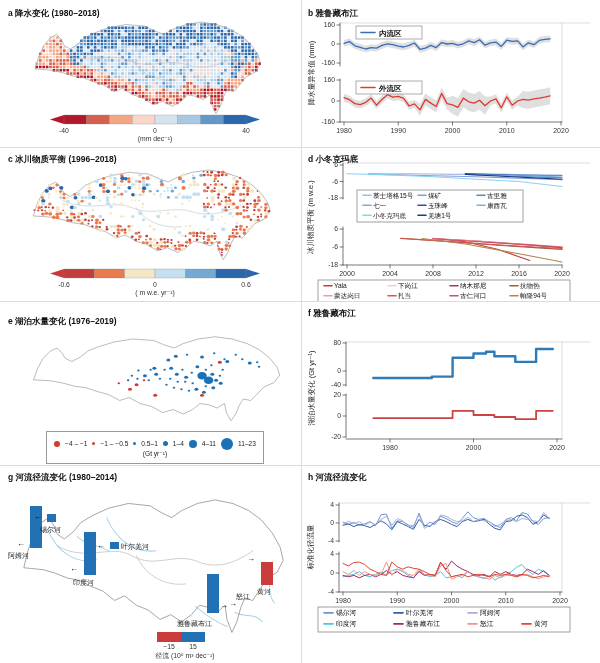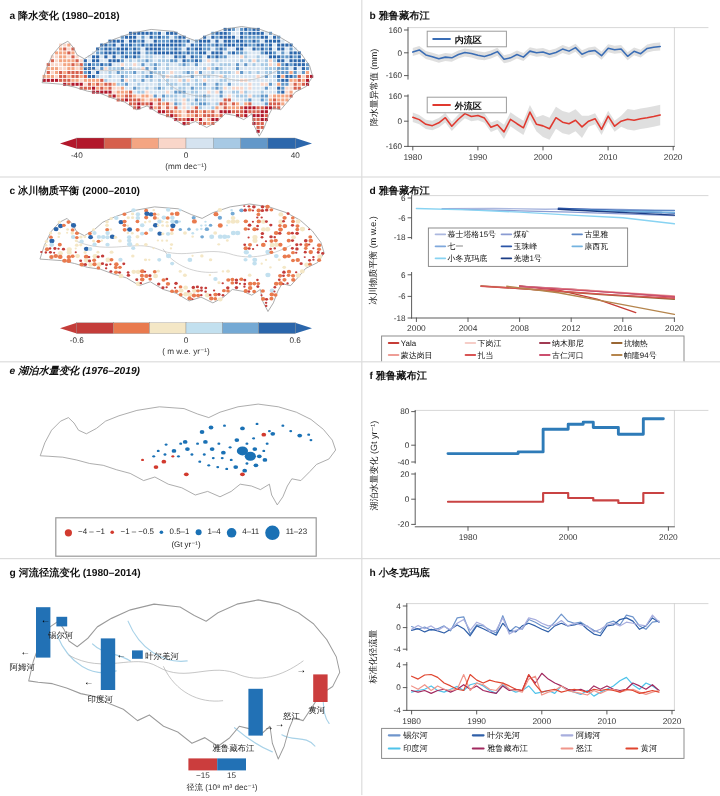--- a/index.html
+++ b/index.html
@@ -29,26 +29,26 @@
 
 <div id="fig">
 
   <div class="divider" style="left:301px;top:0;width:1px;height:663px;"></div>
   <div class="divider" style="left:0;top:147px;width:600px;height:1px;"></div>
   <div class="divider" style="left:0;top:301px;width:600px;height:1px;"></div>
   <div class="divider" style="left:0;top:465px;width:600px;height:1px;"></div>
 
   <div class="t ptitle" style="left:8px;top:8px;">a 降水变化 (1980–2018)</div>
   <div class="t ptitle" style="left:308px;top:8px;">b 雅鲁藏布江</div>
-  <div class="t ptitle" style="left:8px;top:154px;">c 冰川物质平衡 (2000–2010)</div>
-  <div class="t ptitle" style="left:308px;top:154px;">d 雅鲁藏布江</div>
-  <div class="t ptitle" style="left:8px;top:304px;font-style:italic;">e 湖泊水量变化 (1976–2019)</div>
+  <div class="t ptitle" style="left:8px;top:154px;">c 冰川物质平衡 (1996–2018)</div>
+  <div class="t ptitle" style="left:308px;top:154px;">d 小冬克玛底</div>
+  <div class="t ptitle" style="left:8px;top:316px;">e 湖泊水量变化 (1976–2019)</div>
   <div class="t ptitle" style="left:308px;top:308px;">f 雅鲁藏布江</div>
   <div class="t ptitle" style="left:8px;top:472px;">g 河流径流变化 (1980–2014)</div>
-  <div class="t ptitle" style="left:308px;top:472px;">h 小冬克玛底</div>
+  <div class="t ptitle" style="left:308px;top:472px;">h 河流径流变化</div>
 
   <svg id="map-a" class="t" style="left:30px;top:18px;" width="240" height="98" viewBox="0 0 280 120" preserveAspectRatio="none">
       <rect x="6.4" y="54.4" width="3.1" height="3.1" fill="#f4a582"></rect>
       <rect x="6.4" y="58.4" width="3.1" height="3.1" fill="#b2182b"></rect>
       <rect x="10.4" y="42.4" width="3.1" height="3.1" fill="#d6604d"></rect>
       <rect x="10.4" y="46.4" width="3.1" height="3.1" fill="#f4a582"></rect>
       <rect x="10.4" y="50.4" width="3.1" height="3.1" fill="#d6604d"></rect>
       <rect x="10.4" y="54.4" width="3.1" height="3.1" fill="#f4a582"></rect>
       <rect x="10.4" y="58.4" width="3.1" height="3.1" fill="#b2182b"></rect>
       <rect x="14.4" y="34.4" width="3.1" height="3.1" fill="#f9d6c9"></rect>

